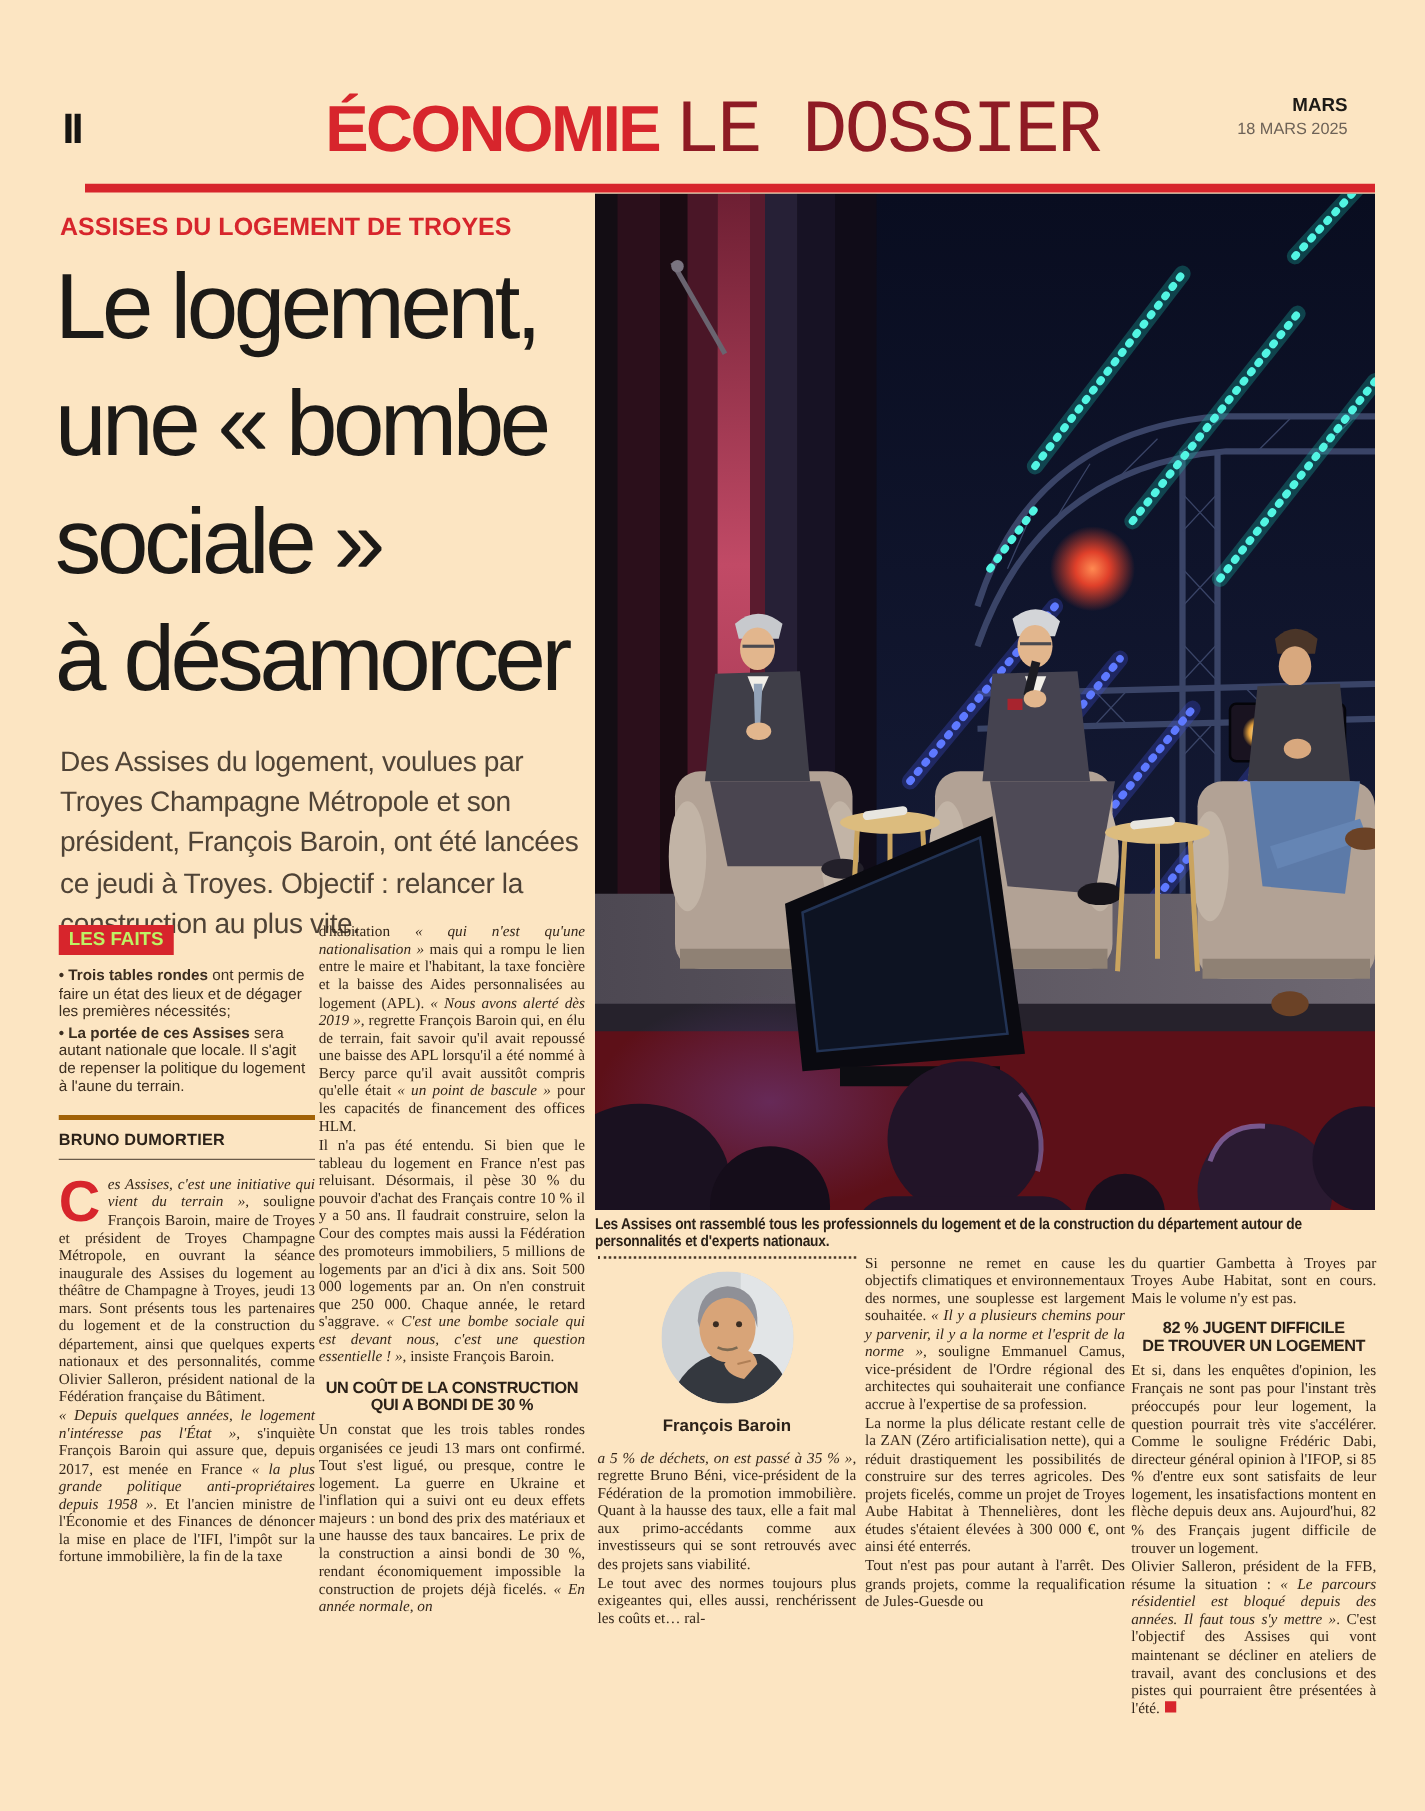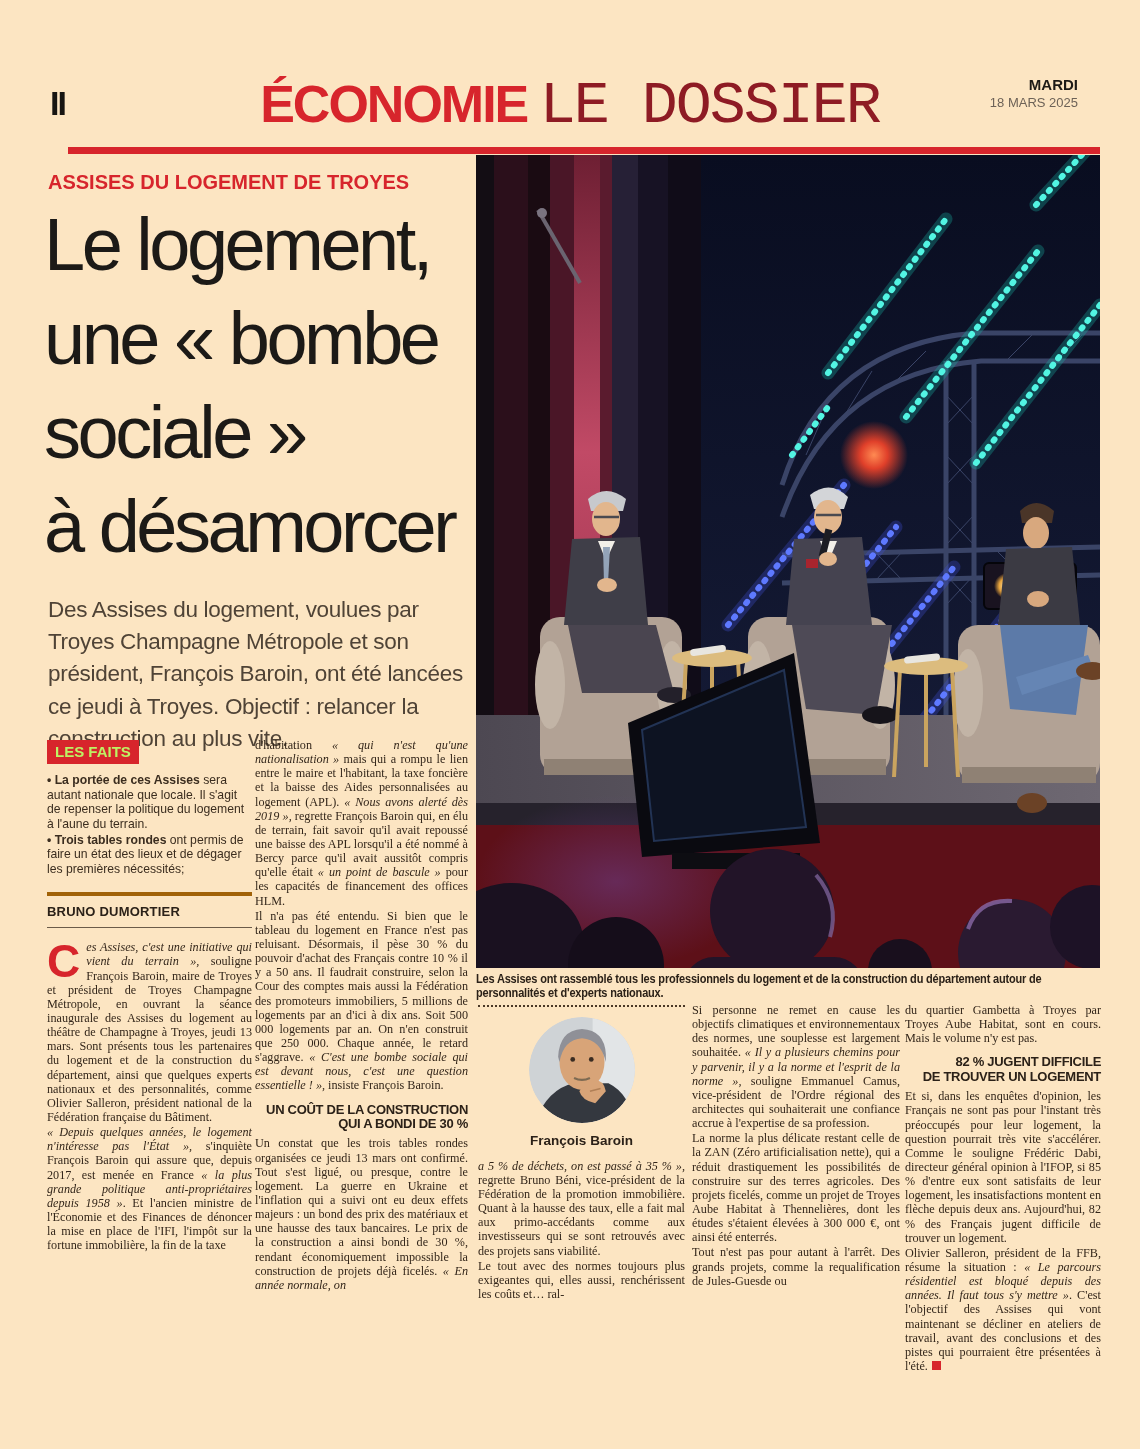--- a/index.html
+++ b/index.html
@@ -38,21 +38,21 @@
   .col{position:absolute;font-size:12.2px;line-height:1.16;text-align:justify;}
   .col1{left:47px;top:740px;width:205px;height:709px;}
   .col2{left:255px;top:738px;width:213px;height:711px;}
   .col3{left:478px;top:1003px;width:207px;height:446px;}
   .col4{left:692px;top:1003px;width:208px;height:446px;}
   .col5{left:905px;top:1003px;width:196px;height:446px;}
   .para{margin:0 0 1px 0;}
   .para .it{font-style:italic;}
   .para .bd{font-weight:bold;}
   .subhead{font-family:"Liberation Sans",sans-serif;font-weight:bold;font-size:13px;line-height:1.15;
-           color:#2b2118;margin:10px 0 4px 0;white-space:pre-line;letter-spacing:-0.3px;text-align:right;}
+           color:#2b2118;margin:10px 0 4px 0;white-space:pre-line;letter-spacing:-0.3px;text-align:center;}
   .dropcap{float:left;font-family:"Liberation Sans",sans-serif;font-weight:bold;
            font-size:46px;line-height:.82;color:var(--accent_red,#d7252c);padding:3px 6px 0 0;}
   .endmark{display:inline-block;width:9px;height:9px;background:var(--accent_red,#d7252c);margin-left:4px;}
   
   .facts-label{display:inline-block;background:var(--accent_red,#d7252c);color:#bef264;
                font-family:"Liberation Sans",sans-serif;font-weight:bold;font-size:15px;
                padding:3px 8px 4px 8px;margin-bottom:9px;}
   .facts .para{font-family:"Liberation Sans",sans-serif;font-size:12.2px;line-height:1.18;
                color:#3b2d1f;text-align:left;margin-bottom:2px;}
   .byline-box{border-top:4px solid #a16207;border-bottom:1px solid #6b5b49;
@@ -72,21 +72,21 @@
 <body>
 
 <div class="page">
 
   <div class="folio">II</div>
   <div class="masthead">
     <span class="sec">ÉCONOMIE</span>
     <span class="sub">LE DOSSIER</span>
   </div>
   <div class="dateblock">
-    <div class="day">MARDI</div>
+    <div class="day">MARS</div>
     <div class="date">18 MARS 2025</div>
   </div>
   <div class="red-rule"></div>
 
   <div class="kicker">ASSISES DU LOGEMENT DE TROYES</div>
   <h1 class="headline" style="margin:0;">Le logement,
 une « bombe
 sociale »
 à désamorcer</h1>
   <div class="standfirst">Des Assises du logement, voulues par Troyes Champagne Métropole et son président, François Baroin, ont été lancées ce jeudi à Troyes. Objectif : relancer la construction au plus vite.</div>
@@ -291,22 +291,22 @@
         <circle cx="616" cy="772" r="42" fill="#1d1226"></circle>
       </g>
     </svg>
   </div>
   <div class="caption">Les Assises ont rassemblé tous les professionnels du logement et de la construction du département autour de personnalités et d'experts nationaux.</div>
 
   <div class="col col1">
     <div class="facts">
       <span class="facts-label">LES FAITS</span>
       <div>
+          <p class="para"><span class="bd">• Trois tables rondes</span><span> ont permis de faire un état des lieux et de dégager les premières nécessités;</span></p>
           <p class="para"><span class="bd">• La portée de ces Assises</span><span> sera autant nationale que locale. Il s'agit de repenser la politique du logement à l'aune du terrain.</span></p>
-          <p class="para"><span class="bd">• Trois tables rondes</span><span> ont permis de faire un état des lieux et de dégager les premières nécessités;</span></p>
         </div>
     </div>
     <div class="byline-box">
       <span class="byline">BRUNO DUMORTIER</span>
     </div>
     <div>
         <p class="para"><span class="dropcap">C</span><span class="it">es Assises, c'est une initiative qui vient du terrain », </span><span>souligne François Baroin, maire de Troyes et président de Troyes Champagne Métropole, en ouvrant la séance inaugurale des Assises du logement au théâtre de Champagne à Troyes, jeudi 13 mars. Sont présents tous les partenaires du logement et de la construction du département, ainsi que quelques experts nationaux et des personnalités, comme Olivier Salleron, président national de la Fédération française du Bâtiment.</span></p>
         <p class="para"><span class="it">« Depuis quelques années, le logement n'intéresse pas l'État », </span><span>s'inquiète François Baroin qui assure que, depuis 2017, est menée en France </span><span class="it">« la plus grande politique anti-propriétaires depuis 1958 »</span><span>. Et l'ancien ministre de l'Économie et des Finances de dénoncer la mise en place de l'IFI, l'impôt sur la fortune immobilière, la fin de la taxe</span></p>
       </div>
   </div>

